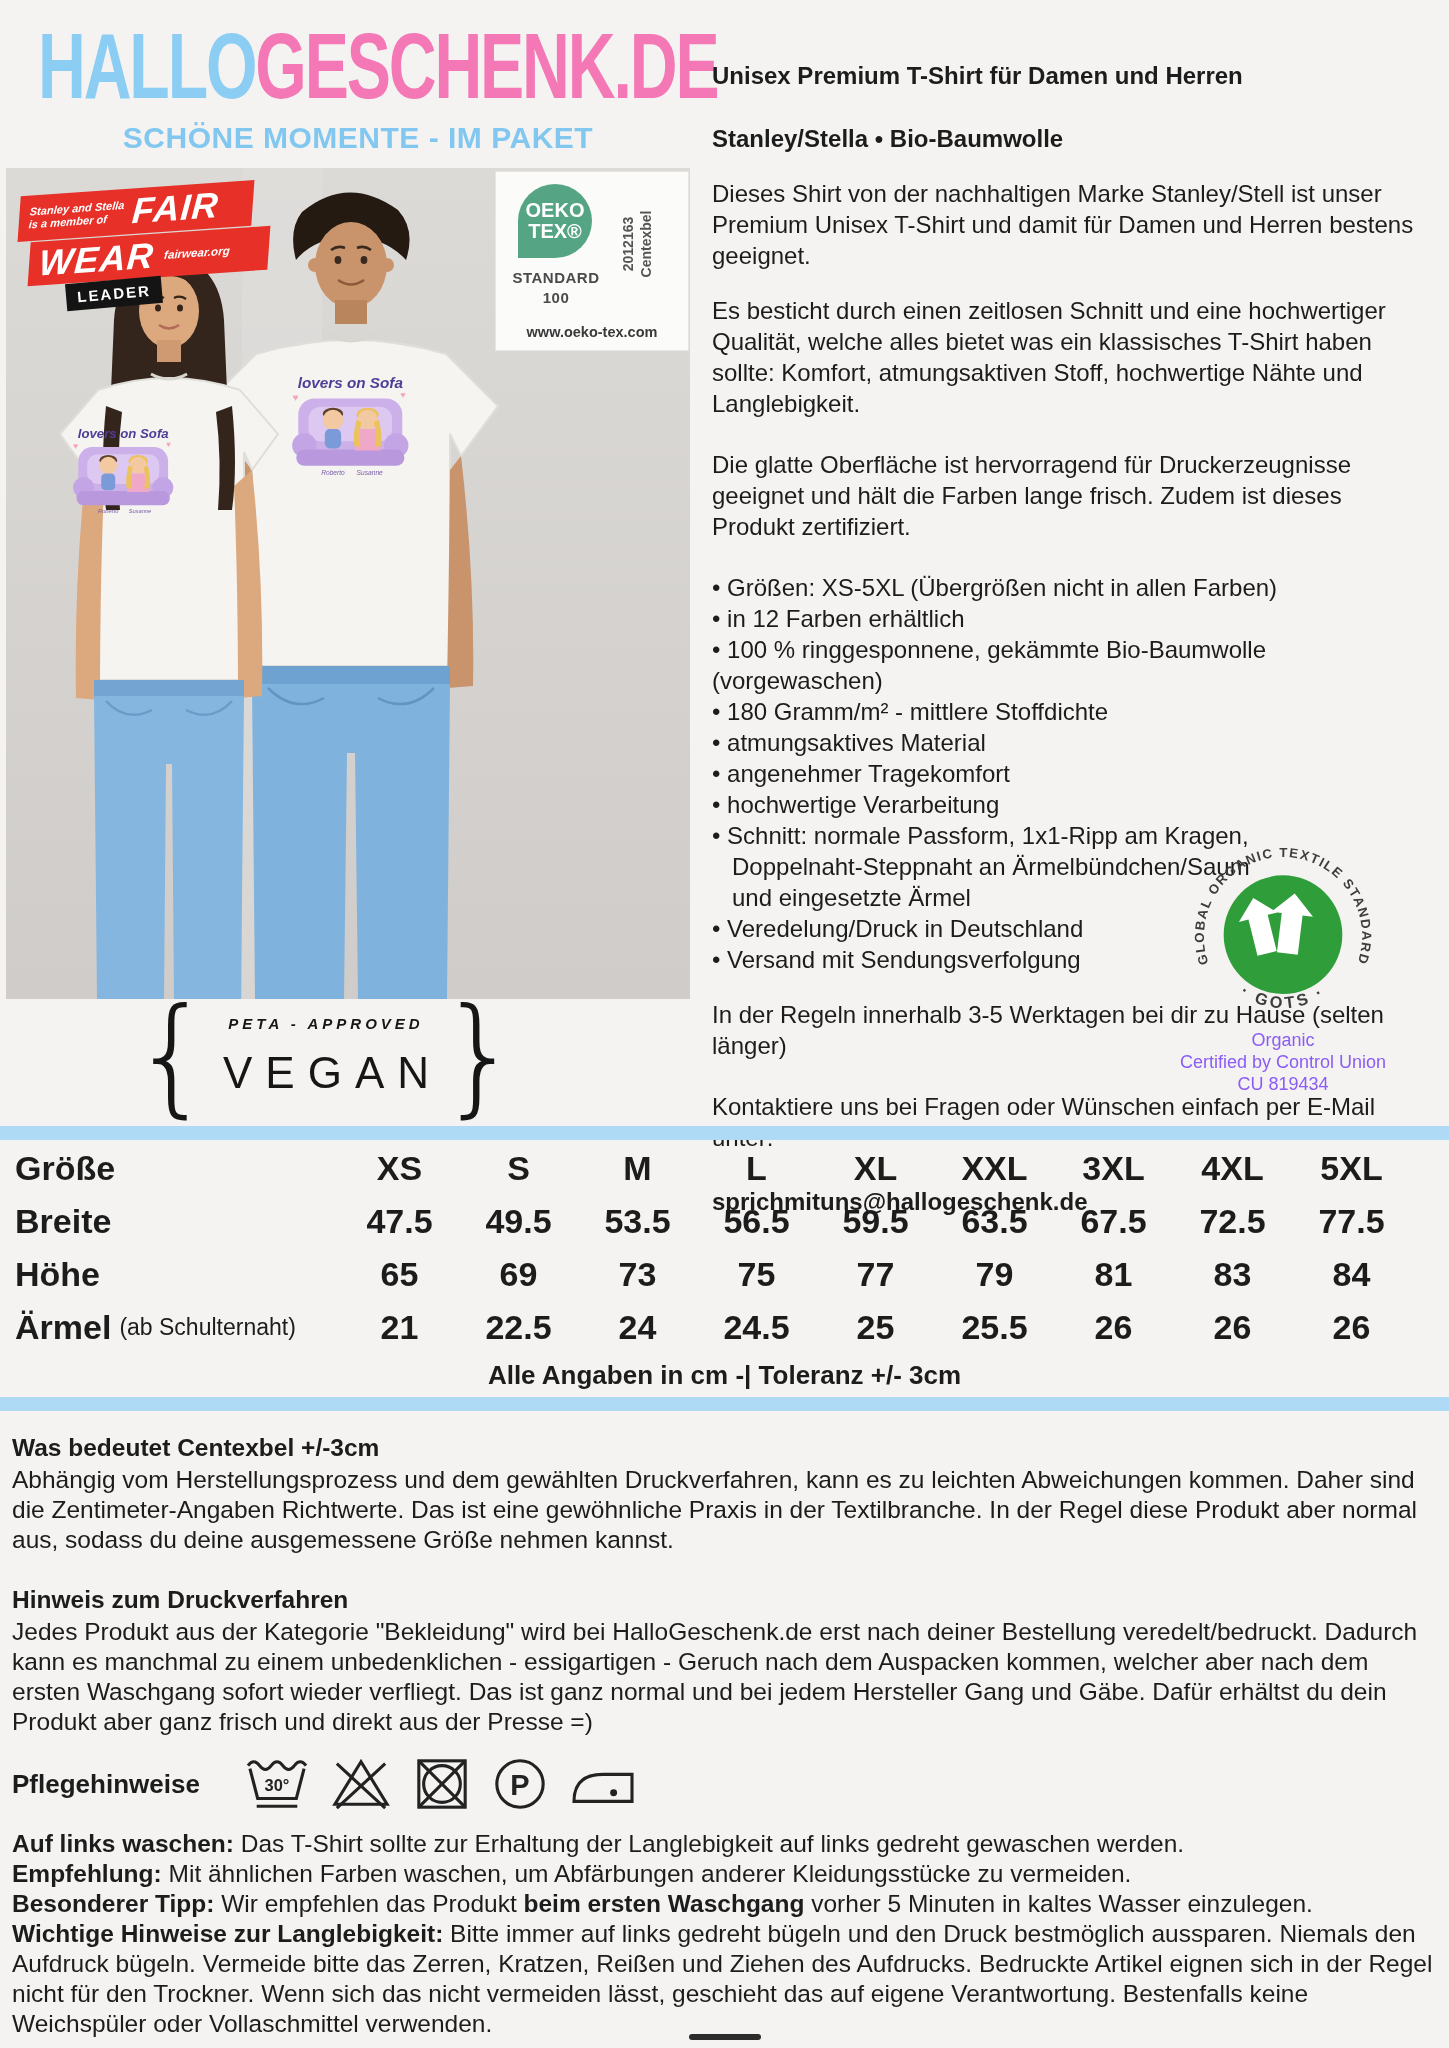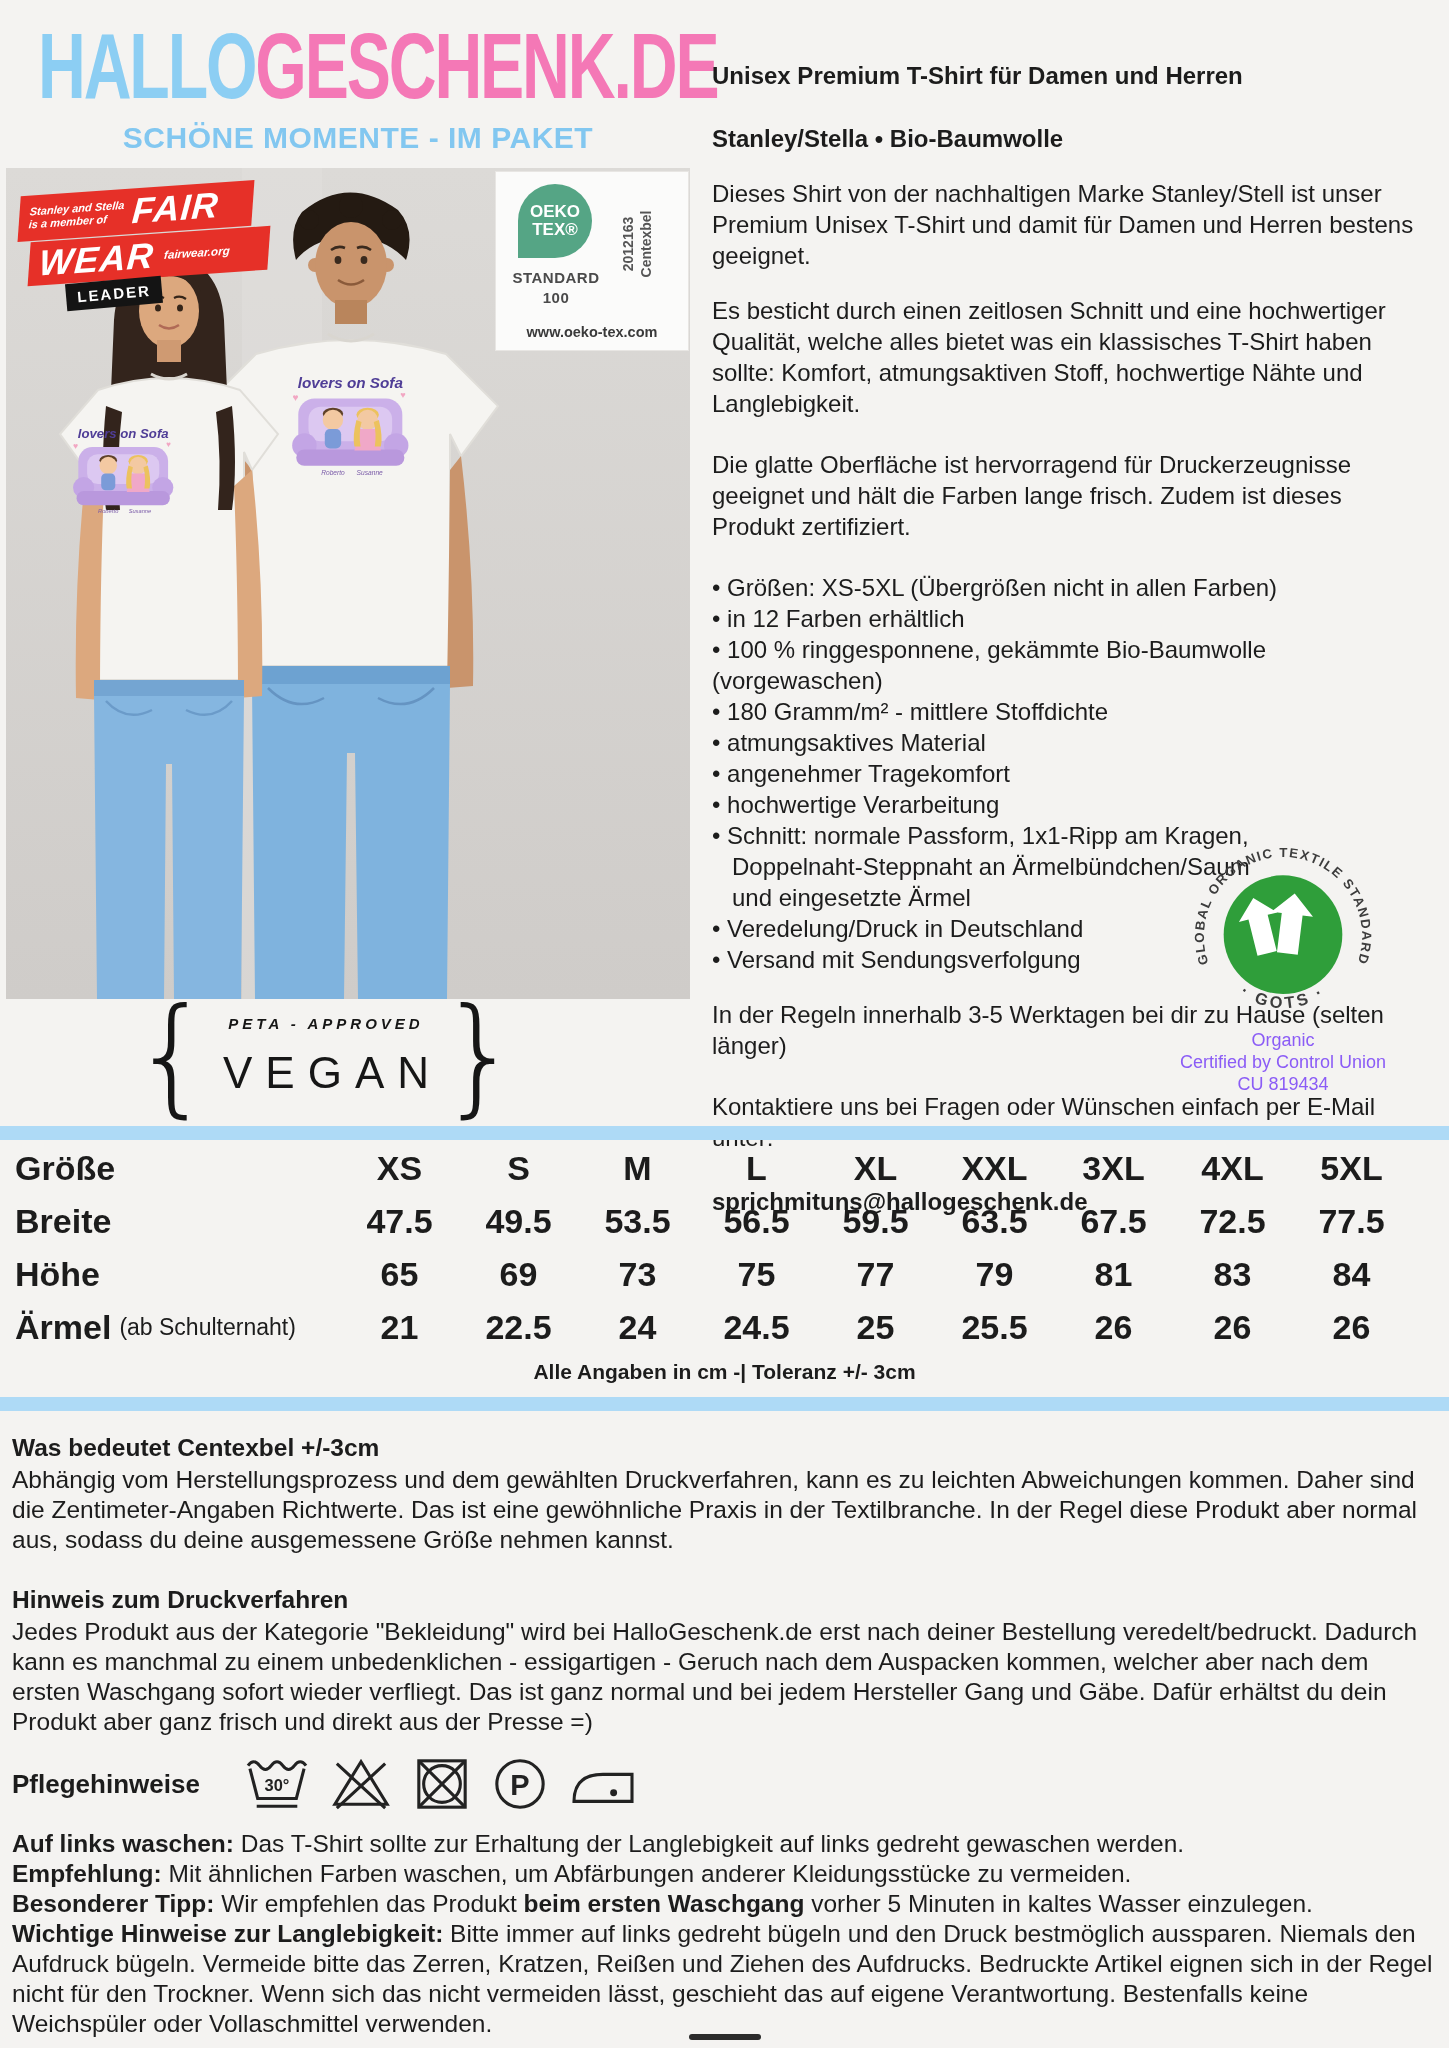--- a/index.html
+++ b/index.html
@@ -30,21 +30,21 @@
   .fw-url{font-size:11.5px;font-weight:700;}
   .fw-leader{position:absolute;left:46px;top:98px;width:96px;height:27px;background:#141414;color:#fff;
              font-size:15px;font-weight:800;letter-spacing:2px;display:flex;align-items:center;
              justify-content:center;transform:rotate(-5deg);font-style:normal;}
 
   
   .oeko{position:absolute;right:2px;top:4px;width:192px;height:178px;background:#fbfbfa;
         box-shadow:0 0 0 1px #e8e6e3;}
   .oeko-leaf{position:absolute;left:22px;top:12px;width:74px;height:74px;background:#55a585;
              border-radius:50% 50% 50% 0;display:flex;flex-direction:column;align-items:center;
-             justify-content:center;color:#fff;font-weight:800;font-size:17px;line-height:1.05;}
+             justify-content:center;color:#fff;font-weight:800;font-size:20px;line-height:1.05;}
   .oeko-std{position:absolute;left:12px;top:96px;width:96px;text-align:center;color:#4a4a4a;
             font-weight:800;font-size:15px;line-height:1.3;letter-spacing:.5px;}
   .oeko-cert{position:absolute;right:4px;top:52px;width:90px;height:40px;color:#555;
              font-weight:800;font-size:14px;line-height:1.3;text-align:center;
              transform:rotate(-90deg);transform-origin:center;}
   .oeko-url{position:absolute;left:0;bottom:10px;width:100%;text-align:center;color:#3a3a3a;
             font-weight:800;font-size:14.5px;}
 
   
   #vegan{position:absolute;left:176px;top:1002px;width:300px;height:108px;display:flex;
@@ -70,21 +70,21 @@
   
   .bar{position:absolute;left:0;width:1449px;height:14px;background:#aedaf6;}
   .bar-top{top:1126px;}
   .bar-bottom{top:1397px;}
   #sizes{position:absolute;left:0;top:1142px;width:1449px;}
   .size-grid{display:grid;grid-template-columns:340px repeat(9,119px);}
   .size-grid>div{height:53px;display:flex;align-items:center;justify-content:center;
                  font-size:34px;font-weight:700;}
   .t-label{justify-content:flex-start !important;padding-left:15px;}
   .t-sub{font-size:23px;font-weight:500;margin-left:8px;white-space:nowrap;}
-  .t-note{margin-top:6px;width:1449px;text-align:center;font-size:21px;font-weight:700;}
+  .t-note{margin-top:6px;width:1449px;text-align:center;font-size:26px;font-weight:700;}
 
   
   #info{position:absolute;left:12px;top:1425px;width:1430px;font-size:24.5px;line-height:30px;}
   .i-head{font-weight:700;margin-top:30px;}
   .i-head:first-child{margin-top:8px;}
   .i-body{margin-top:2px;}
   .pflege-row{margin-top:16px;display:flex;align-items:center;gap:22px;height:62px;}
   .pflege-title{font-weight:700;font-size:26px;margin-right:24px;}
   .care-icon svg{display:block;}
   .care-list{margin-top:14px;}

